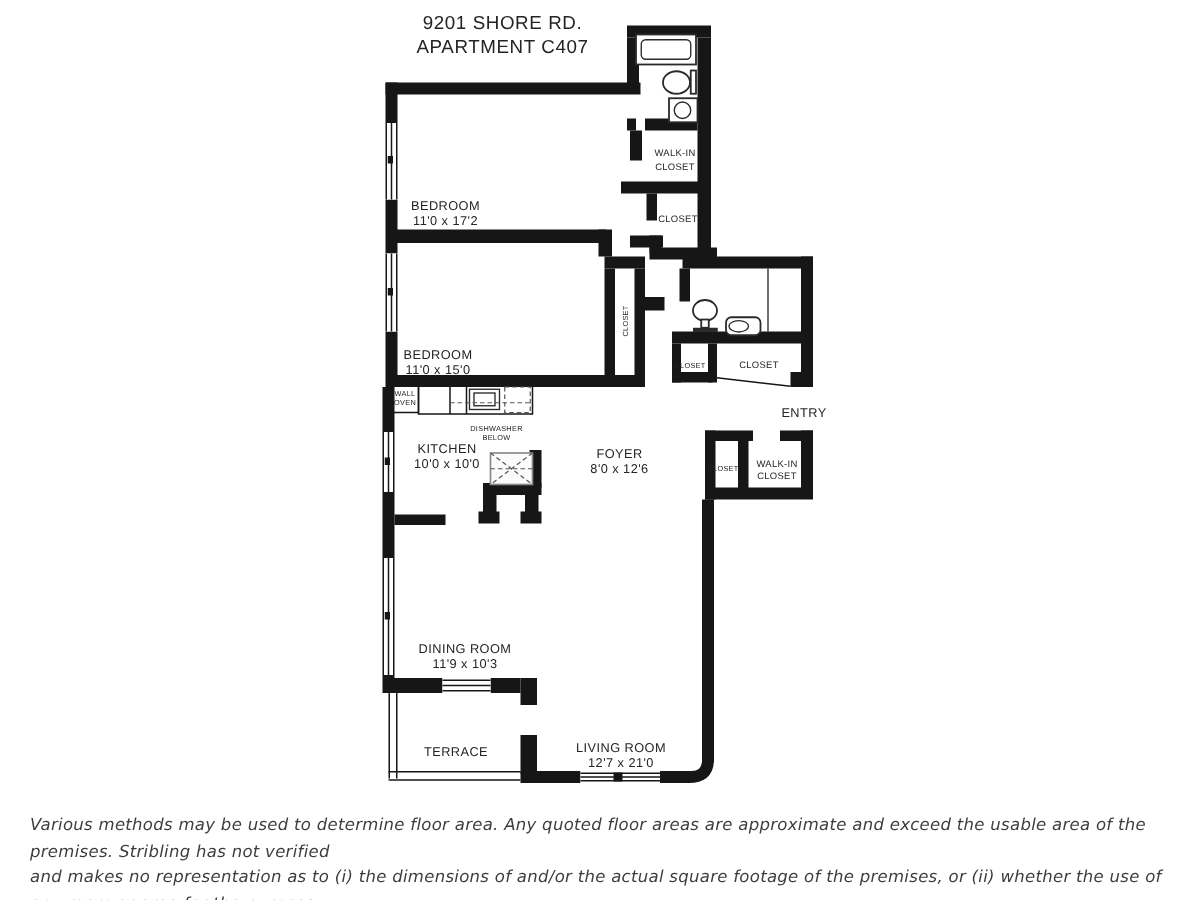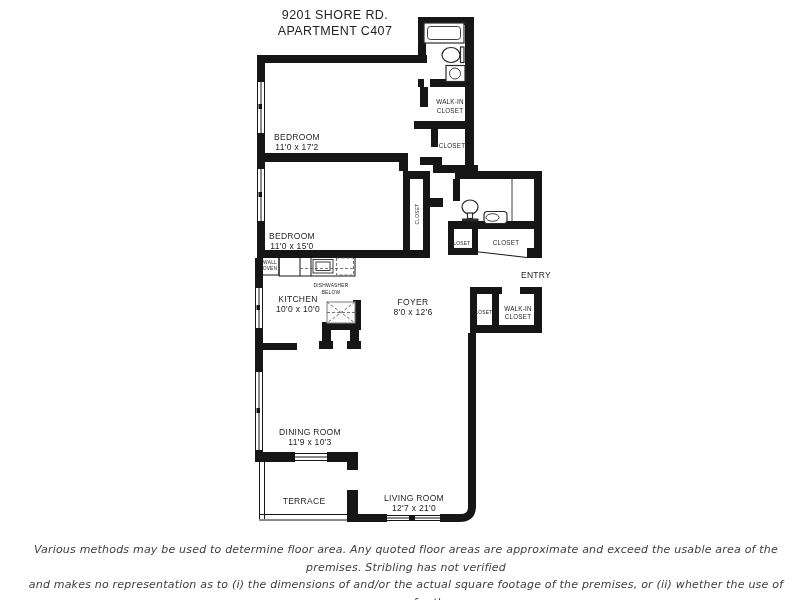--- a/index.html
+++ b/index.html
@@ -13,21 +13,21 @@
   .lbl-xs{font-size:4.9px;letter-spacing:.2px;}
   .walls{fill:#161616;stroke:none;}
   .thin{stroke:#161616;stroke-width:1;fill:none;}
   .fixture{stroke:#2a2a2a;stroke-width:1.2;fill:#ffffff;}
   .fixture-thin{stroke:#2a2a2a;stroke-width:0.9;fill:none;}
   .dash{stroke:#555;stroke-width:0.8;fill:none;stroke-dasharray:3 2;}
   .grayline{stroke:#888;stroke-width:1.1;fill:#fbfbfb;}
   .disclaimer{position:absolute;left:20px;top:541px;width:772px;
               font-family:"DejaVu Sans",sans-serif;font-style:italic;
               font-size:11px;line-height:17.5px;color:#3d3d3d;letter-spacing:.2px;}
-  .disclaimer span{display:block;text-align:center;}
+  .disclaimer span{display:block;}
 </style>
 </head>
 <body>
 
 <div class="canvas">
   <svg class="plan-svg" width="800" height="600" viewBox="0 0 800 600">
 
     <g class="walls">
 
       <rect x="257" y="55" width="170" height="8"></rect>

